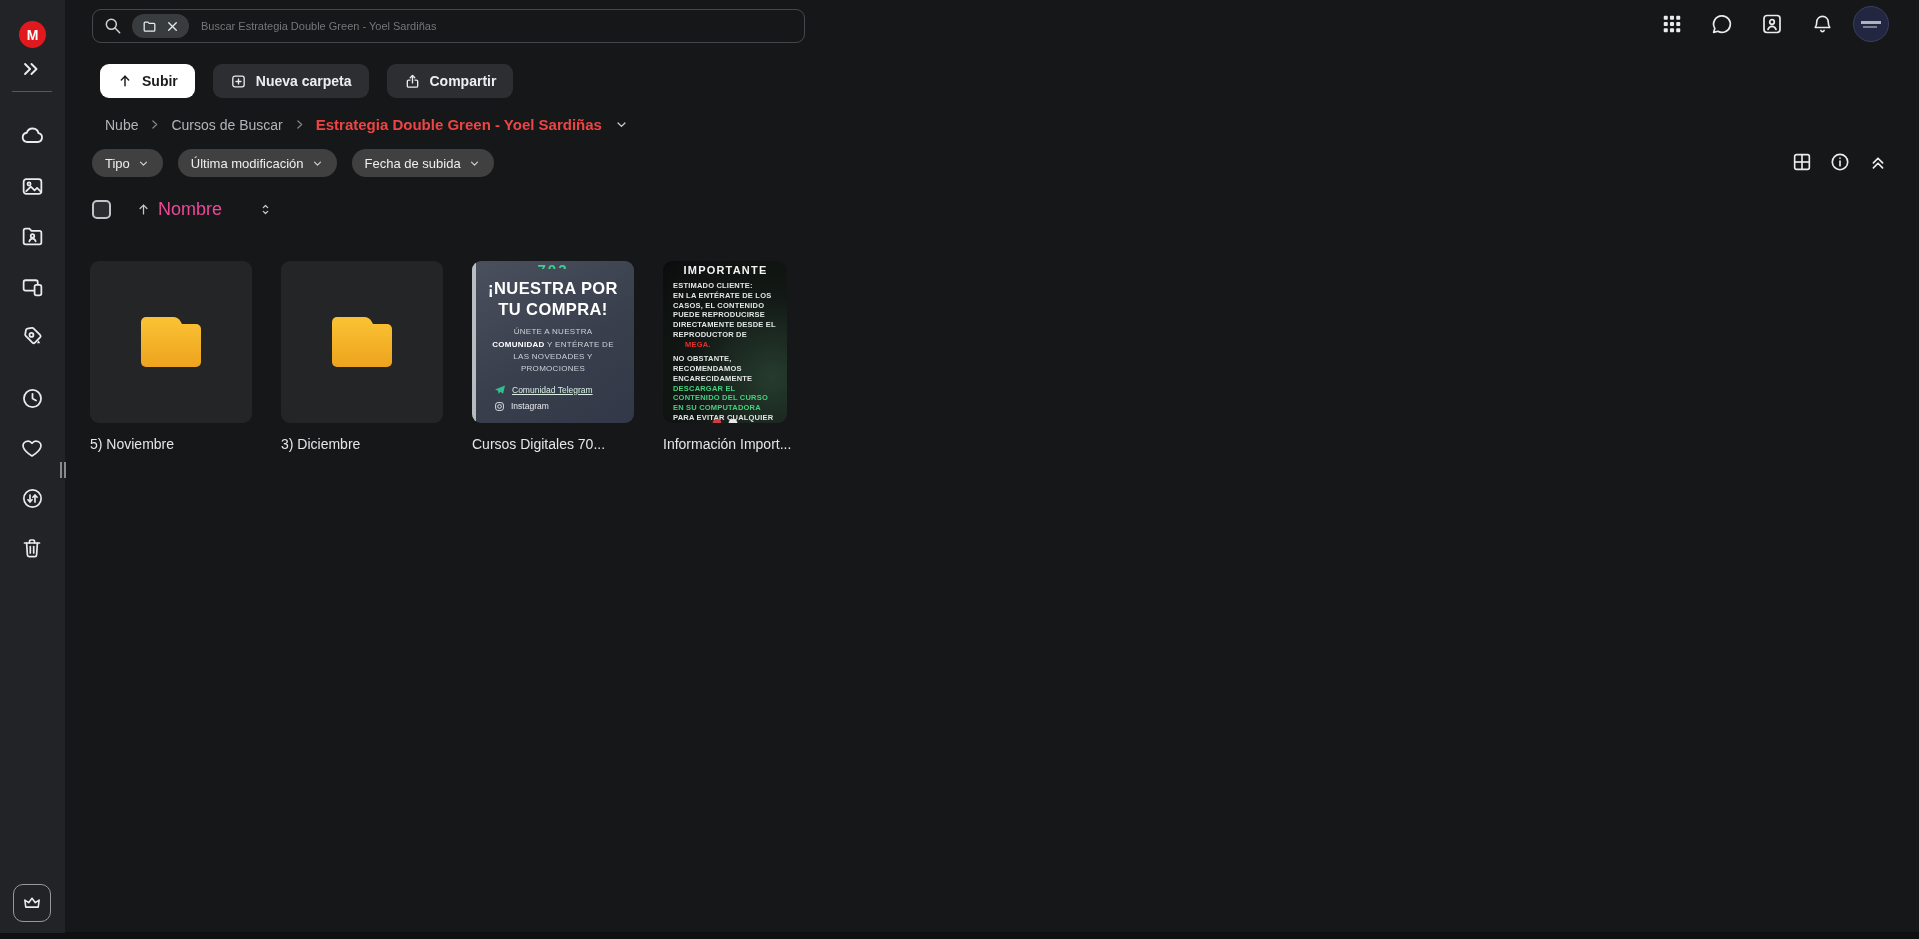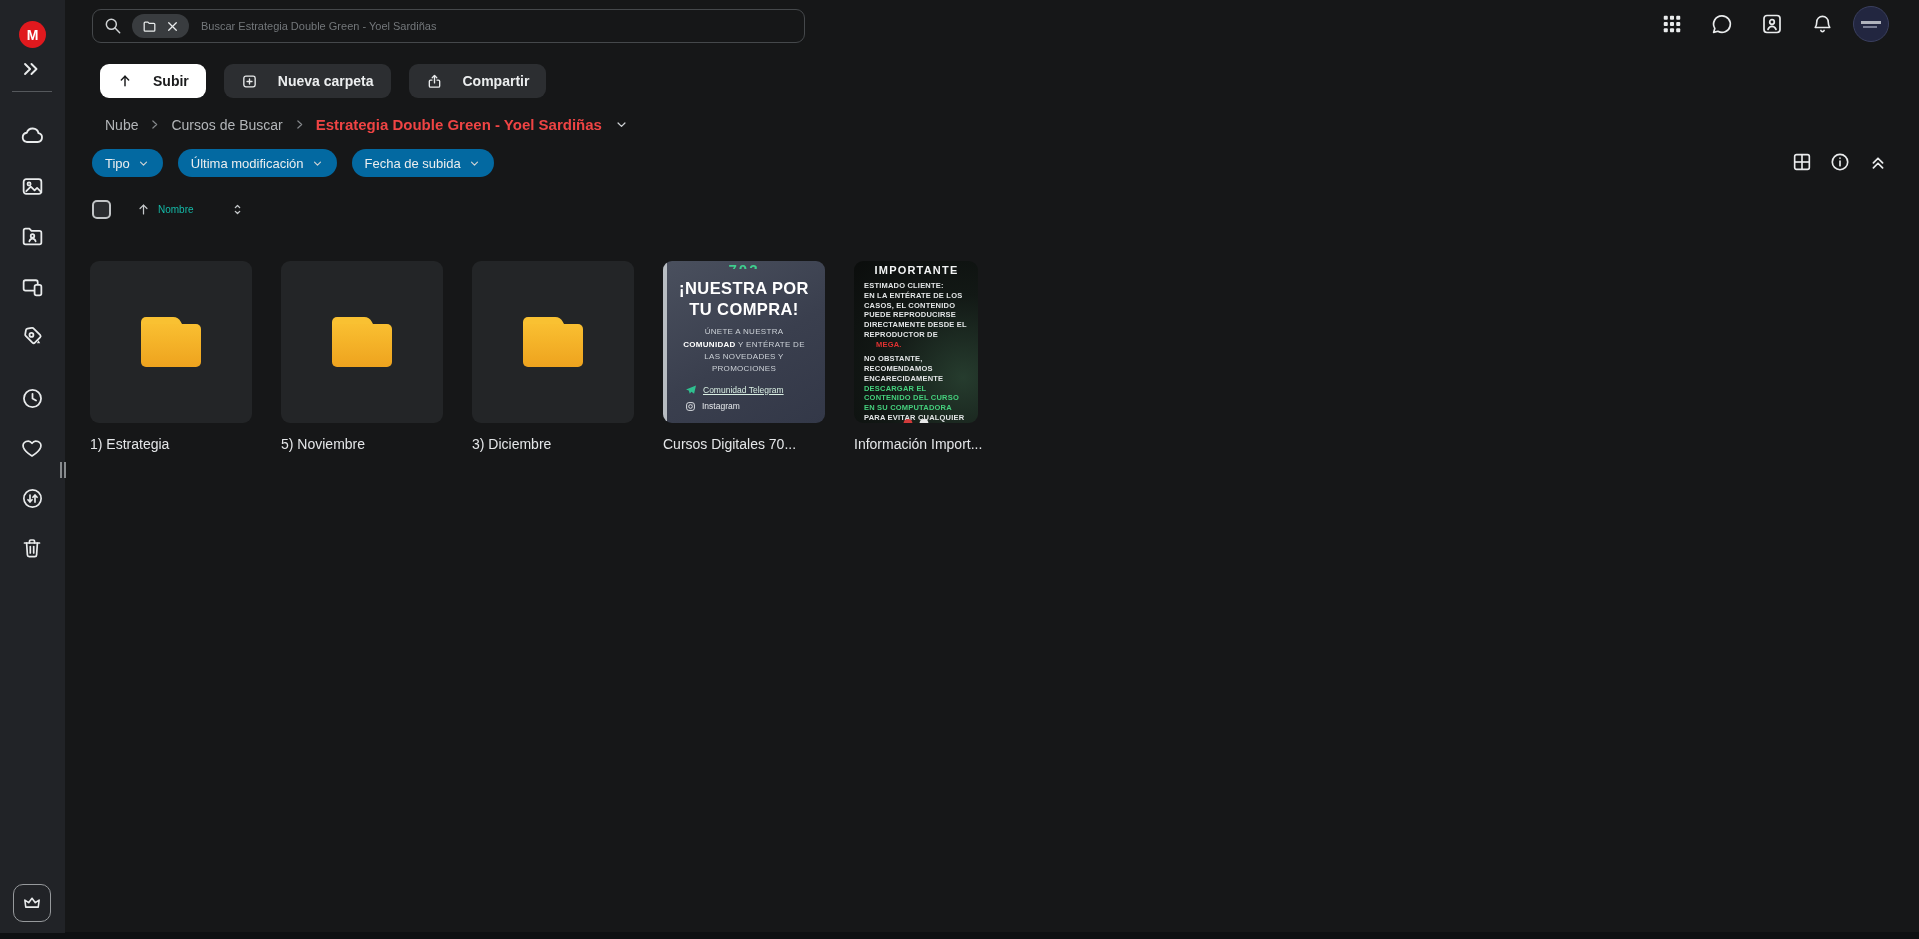--- a/index.html
+++ b/index.html
@@ -67,51 +67,51 @@
   .avatar::before {
     content:""; position:absolute; left:7px; top:14px; width:20px; height:3px; background:#c9ccd4; opacity:.85;
   }
   .avatar::after {
     content:""; position:absolute; left:9px; top:19px; width:14px; height:2px; background:#8f93a8; opacity:.8;
   }
 
   
   .toolbar { position:absolute; left:100px; top:64px; display:flex; gap:18px; }
   .btn {
-    height:34px; border-radius:9px; display:flex; align-items:center; gap:20px;
+    height:34px; border-radius:9px; display:flex; align-items:center; gap:9px;
     padding:0 17px; font-size:14px; font-weight:700; cursor:pointer; border:none;
     font-family:"Liberation Sans", sans-serif;
   }
   .btn-primary { background:#ffffff; color:#1a1b1c; }
   .btn-dark { background:#2c2e31; color:#eceeef; }
 
   
   .breadcrumb { position:absolute; left:105px; top:116px; display:flex; align-items:center; gap:10px; }
   .crumb { font-size:14px; color:#b2b5b8; cursor:pointer; }
   .crumb-current { font-size:15px; color:#ef4444; font-weight:800; }
   .crumb-sep { color:#85888b; display:flex; }
   .crumb-caret { margin-left:2px; cursor:pointer; display:flex; }
 
   
   .filters { position:absolute; left:92px; top:149px; display:flex; gap:15px; }
   .chip {
-    height:28px; background:#0369a1; border-radius:14px; padding:0 13px;
+    height:28px; background:#404040; border-radius:14px; padding:0 13px;
     display:flex; align-items:center; gap:7px; font-size:13px; color:#eceeef; cursor:pointer;
   }
   .view-controls { position:absolute; left:1790px; top:150px; display:flex; gap:14px; align-items:center; }
   .vc { width:24px; height:24px; display:flex; align-items:center; justify-content:center; cursor:pointer; }
 
   
   .list-header { position:absolute; left:92px; top:196px; display:flex; align-items:center; height:26px; }
   .checkbox {
     width:19px; height:19px; border:2px solid #c2c5c7; border-radius:5px;
     background:#2b2d30; cursor:pointer;
   }
   .sort-group { display:flex; align-items:center; gap:7px; margin-left:25px; color:#c6c9cb; cursor:pointer; }
-  .sort-label { font-size:10px; color:#14b8a6; }
+  .sort-label { font-size:18px; color:#ec4899; }
   .unfold { margin-left:36px; cursor:pointer; color:#c6c9cb; }
 
   
   .grid { position:absolute; left:90px; top:261px; display:flex; gap:29px; align-items:flex-start; }
   .cell { display:flex; flex-direction:column; }
   .tile {
     width:162px; height:162px; background:#232527; border-radius:9px;
     display:flex; align-items:center; justify-content:center; cursor:pointer;
   }
   .tile-name { margin-top:13px; font-size:14px; color:#e4e6e8; cursor:pointer; white-space:nowrap; }
@@ -408,29 +408,20 @@
   <div class="unfold">
     <svg width="15" height="15" viewBox="0 0 24 24" fill="none" stroke="#c6c9cb" stroke-width="2.1" stroke-linecap="round" stroke-linejoin="round">
         <polyline points="8.5,9 12,5.5 15.5,9"></polyline>
         <polyline points="8.5,15 12,18.5 15.5,15"></polyline>
       </svg>
   </div>
 </div>
 
 <div class="grid">
 
-  <div class="cell">
-    <div class="tile">
-      <div class="folder-glyph">
-          <div class="tab"></div>
-          <div class="body"></div>
-        </div>
-    </div>
-    <div class="tile-name">1) Estrategia</div>
-  </div>
 
   <div class="cell">
     <div class="tile">
       <div class="folder-glyph">
           <div class="tab"></div>
           <div class="body"></div>
         </div>
     </div>
     <div class="tile-name">5) Noviembre</div>
   </div>

